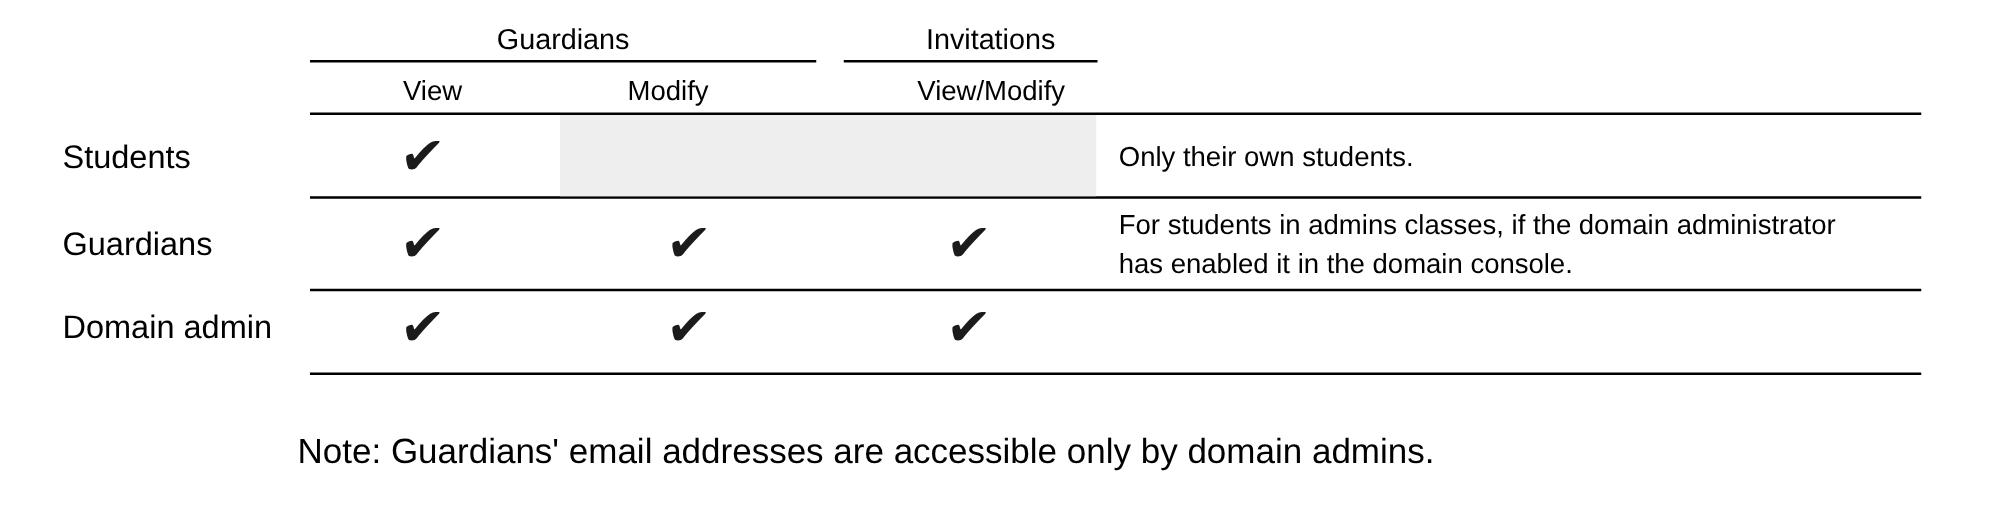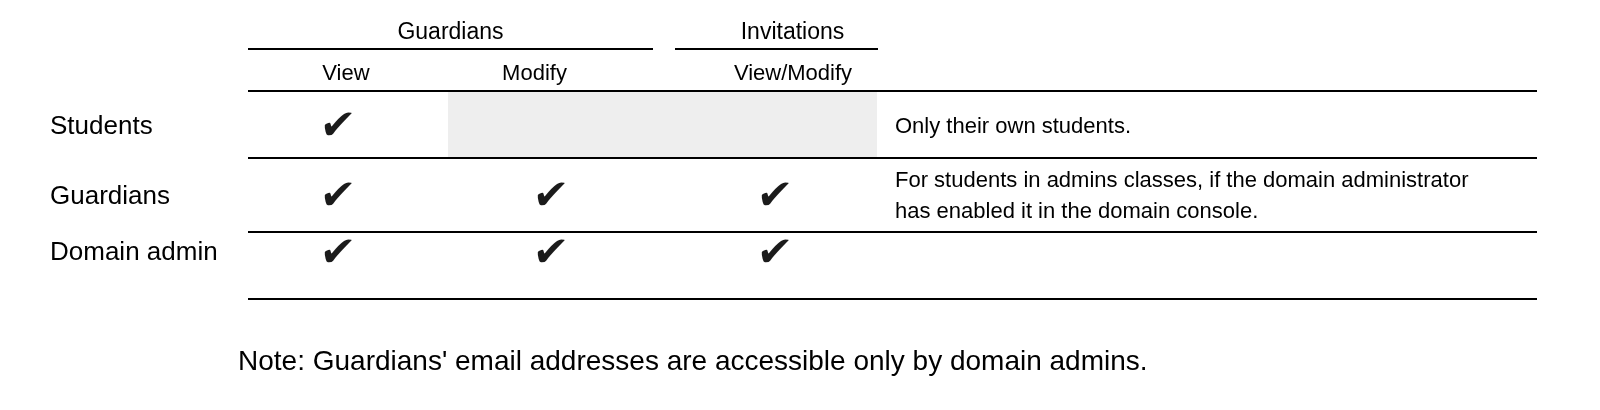--- a/index.html
+++ b/index.html
@@ -75,21 +75,21 @@
   .check {
     font-family: "DejaVu Sans", sans-serif;
     font-size: 42px;
     font-weight: bold;
     color: #1b1b1b;
     transform: skewX(-6deg);
     line-height: 1;
   }
   .row1 { top: 93px;  height: 64px; }
   .row2 { top: 159px; height: 72px; }
-  .row3 { top: 219px; height: 65px; text-align: right; }
+  .row3 { top: 229px; height: 65px; text-align: right; }
   .cc1 { left: 248px; width: 180px; }
   .cc2 { left: 448px; width: 205px; }
   .cc3 { left: 655px; width: 240px; }
   .note-cell {
     position: absolute;
     left: 895px;
     width: 645px;
     display: flex;
     flex-direction: column;
     justify-content: center;

